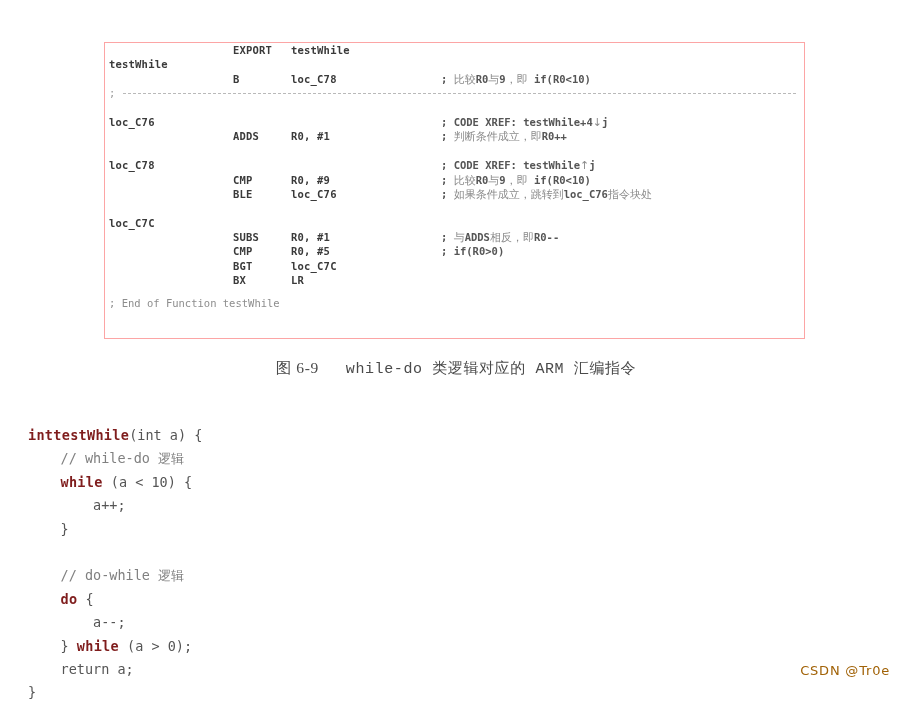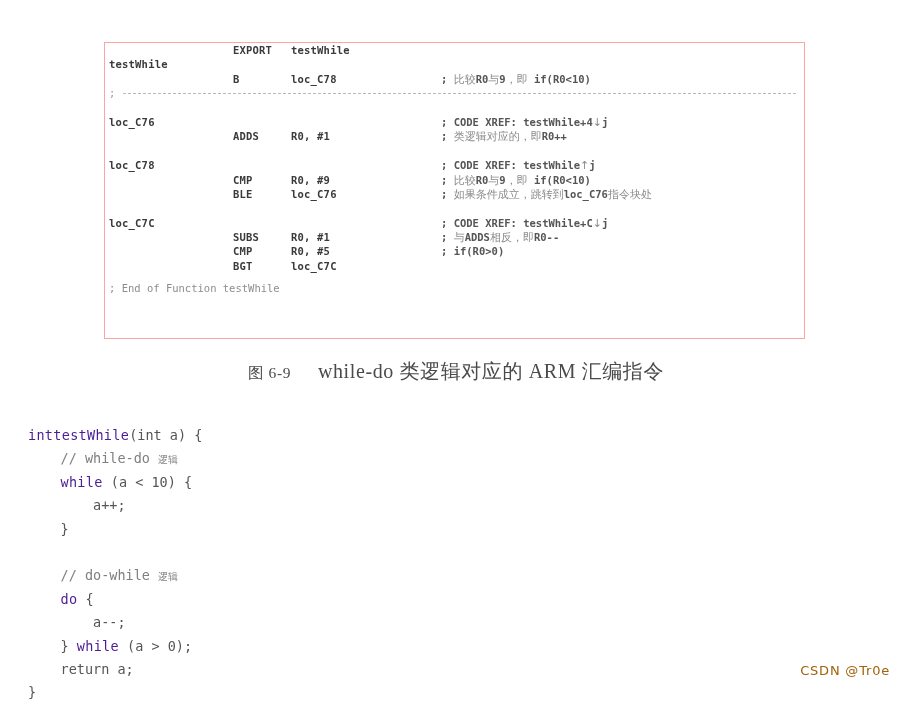--- a/index.html
+++ b/index.html
@@ -95,40 +95,40 @@
     left: 0;
     top: 358px;
     width: 912px;
     text-align: center;
     font-family: "Liberation Serif", serif;
     font-size: 15.5px;
     color: #4a4a4a;
     letter-spacing: 0.6px;
   }
   #figure-caption .cap-zh {
-    font-family: Liberation Serif, serif;
-    font-size: 20px;
+    font-family: Liberation Mono, monospace;
+    font-size: 15px;
   }
 
   
   #c-code {
     position: absolute;
     left: 28px;
     top: 424px;
     width: 500px;
     font-family: "DejaVu Sans Mono", monospace;
     font-size: 13.5px;
     line-height: 23.4px;
     color: #555555;
     white-space: pre;
   }
   #c-code .cline { white-space: pre; height: 23.4px; }
-  #c-code .kw { font-weight: normal; color: #4c1d95; letter-spacing: 0.3px; }
+  #c-code .kw { font-weight: bold; color: #7f1d1d; letter-spacing: 0.3px; }
   #c-code .cm { color: #808080; }
-  #c-code .cm .zh { font-family: Liberation Serif, serif; font-size: 10px; }
+  #c-code .cm .zh { font-family: Liberation Serif, serif; font-size: 13px; }
 
   
   #watermark {
     position: absolute;
     right: 22px;
     top: 663px;
     font-family: "DejaVu Sans", sans-serif;
     font-size: 13px;
     color: #a16207;
     letter-spacing: 0.8px;
@@ -142,30 +142,31 @@
   <div class="asm-body">
       <div class="asm-line"><span class="col-mn">EXPORT</span><span class="col-ops">testWhile</span></div>
       <div class="asm-line"><span class="col-label">testWhile</span></div>
       <div class="asm-line"><span class="col-mn">B</span><span class="col-ops">loc_C78</span><span class="col-cmt"><span class="mono-strong">; </span><span class="cn">比较</span><span class="mono-strong">R0</span><span class="cn">与</span><span class="mono-strong">9</span><span class="cn">，即</span><span class="mono-strong"> if(R0&lt;10)</span></span></div>
       <div class="sep-row">
         <span class="sep-semi">;</span>
         <span class="sep-dash"></span>
       </div>
       <div class="spacer"></div>
       <div class="asm-line"><span class="col-label">loc_C76</span><span class="col-cmt"><span class="mono-strong">; CODE XREF: testWhile+4</span><span class="cn">↓</span><span class="mono-strong">j</span></span></div>
-      <div class="asm-line"><span class="col-mn">ADDS</span><span class="col-ops">R0, #1</span><span class="col-cmt"><span class="mono-strong">; </span><span class="cn">类逻辑对应的，即</span><span class="mono-strong">R0++</span></span></div>
+      <div class="asm-line"><span class="col-mn">ADDS</span><span class="col-ops">R0, #1</span><span class="col-cmt"><span class="mono-strong">; </span><span class="cn">判断条件成立，即</span><span class="mono-strong">R0++</span></span></div>
       <div class="spacer"></div>
       <div class="asm-line"><span class="col-label">loc_C78</span><span class="col-cmt"><span class="mono-strong">; CODE XREF: testWhile</span><span class="cn">↑</span><span class="mono-strong">j</span></span></div>
       <div class="asm-line"><span class="col-mn">CMP</span><span class="col-ops">R0, #9</span><span class="col-cmt"><span class="mono-strong">; </span><span class="cn">比较</span><span class="mono-strong">R0</span><span class="cn">与</span><span class="mono-strong">9</span><span class="cn">，即</span><span class="mono-strong"> if(R0&lt;10)</span></span></div>
       <div class="asm-line"><span class="col-mn">BLE</span><span class="col-ops">loc_C76</span><span class="col-cmt"><span class="mono-strong">; </span><span class="cn">如果条件成立，跳转到</span><span class="mono-strong">loc_C76</span><span class="cn">指令块处</span></span></div>
       <div class="spacer"></div>
-      <div class="asm-line"><span class="col-label">loc_C7C</span><span class="col-cmt"><span class="mono-strong">; CODE XREF: testWhile+C</span><span class="cn">↓</span><span class="mono-strong">j</span></span></div>
+      <div class="asm-line"><span class="col-label">loc_C7C</span></div>
       <div class="asm-line"><span class="col-mn">SUBS</span><span class="col-ops">R0, #1</span><span class="col-cmt"><span class="mono-strong">; </span><span class="cn">与</span><span class="mono-strong">ADDS</span><span class="cn">相反，即</span><span class="mono-strong">R0--</span></span></div>
       <div class="asm-line"><span class="col-mn">CMP</span><span class="col-ops">R0, #5</span><span class="col-cmt"><span class="mono-strong">; if(R0&gt;0)</span></span></div>
       <div class="asm-line"><span class="col-mn">BGT</span><span class="col-ops">loc_C7C</span></div>
+      <div class="asm-line"><span class="col-mn">BX</span><span class="col-ops">LR</span></div>
       <div class="asm-endline"><span>; End of Function testWhile</span></div>
     </div>
 </div>
 
 <div id="figure-caption">
   <span>图 6-9</span>
   <span style="display:inline-block;width:18px"></span>
   <span class="cap-zh">while-do 类逻辑对应的 ARM 汇编指令</span>
 </div>
 

